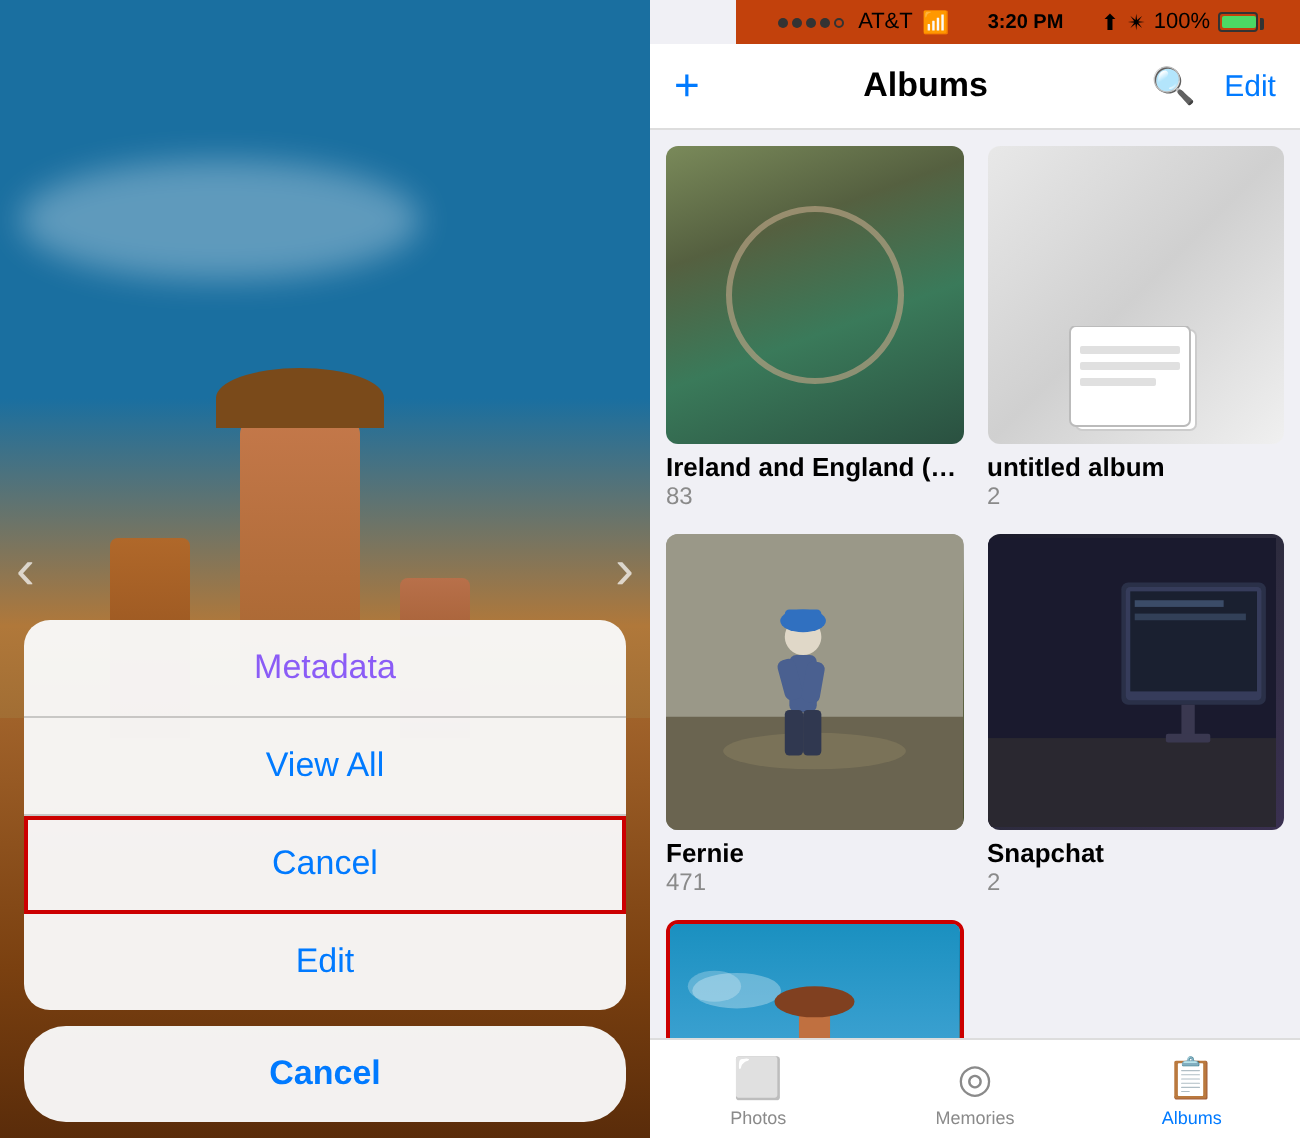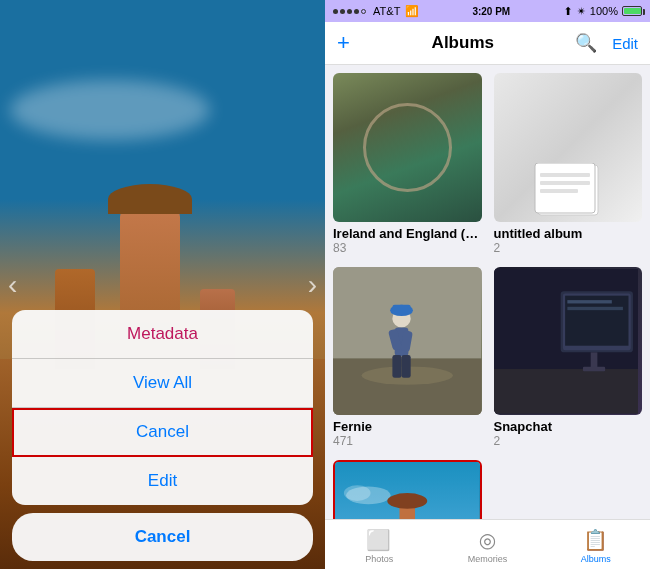--- a/index.html
+++ b/index.html
@@ -99,27 +99,28 @@
     .right-panel {
       width: 325px;
       height: 569px;
       background: #f0f0f5;
       display: flex;
       flex-direction: column;
     }
 
     
     .status-bar {
-      background: #c4b5fd;
-      padding: 4px 8px;
+      background: #c2410c;
+      padding: 4px 21px;
       display: flex;
       align-items: center;
       justify-content: space-between;
       font-size: 11px;
       height: 22px;
+      margin-left: 43px;
     }
     .status-left { display: flex; align-items: center; gap: 2px; }
     .status-dot {
       width: 5px; height: 5px;
       background: #333;
       border-radius: 50%;
       display: inline-block;
     }
     .status-dot-empty {
       width: 5px; height: 5px;
@@ -282,21 +283,21 @@
       margin-bottom: 8px;
     }
     .menu-row {
       padding: 14px 16px;
       text-align: center;
       font-size: 17px;
       border-bottom: 0.5px solid rgba(0,0,0,0.18);
       cursor: pointer;
     }
     .menu-row:last-child { border-bottom: none; }
-    .menu-row-disabled { color: #be185d; }
+    .menu-row-disabled { color: #8b5cf6; }
     .menu-row-blue { color: #007AFF; }
     .menu-row-remove {
       color: #007AFF;
       outline: 2px solid #cc0000;
       outline-offset: -2px;
     }
     .menu-cancel-btn {
       background: rgba(248,248,248,0.97);
       border-radius: 21px;
       padding: 14px 16px;

